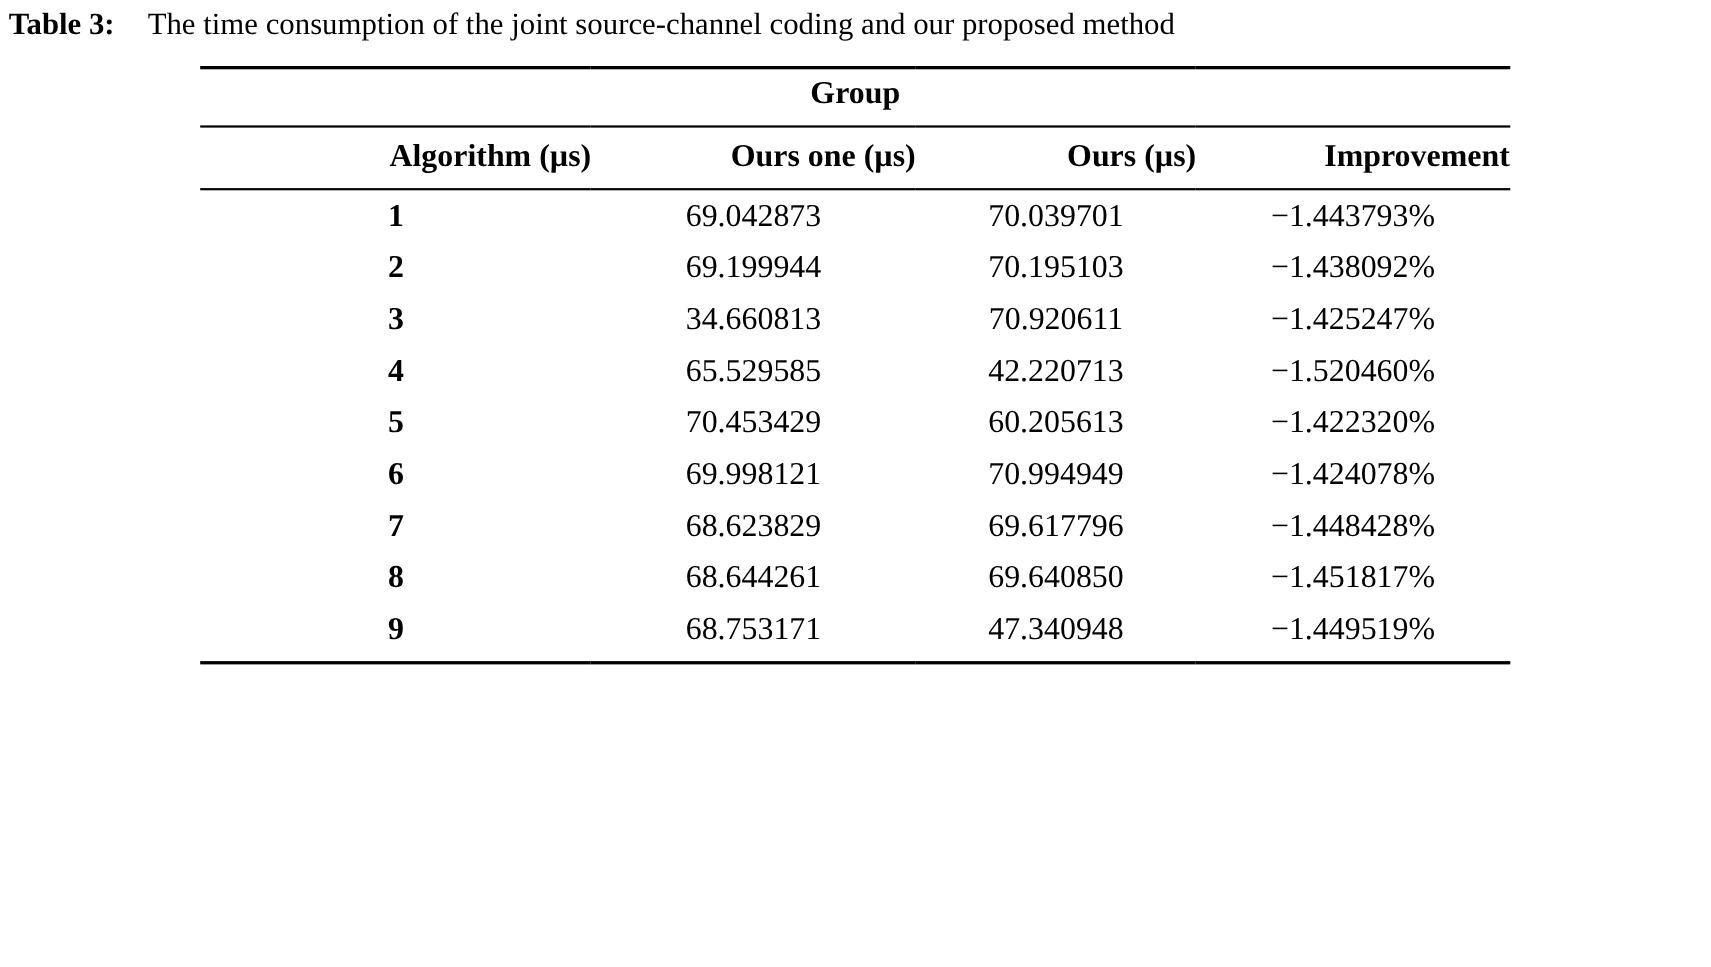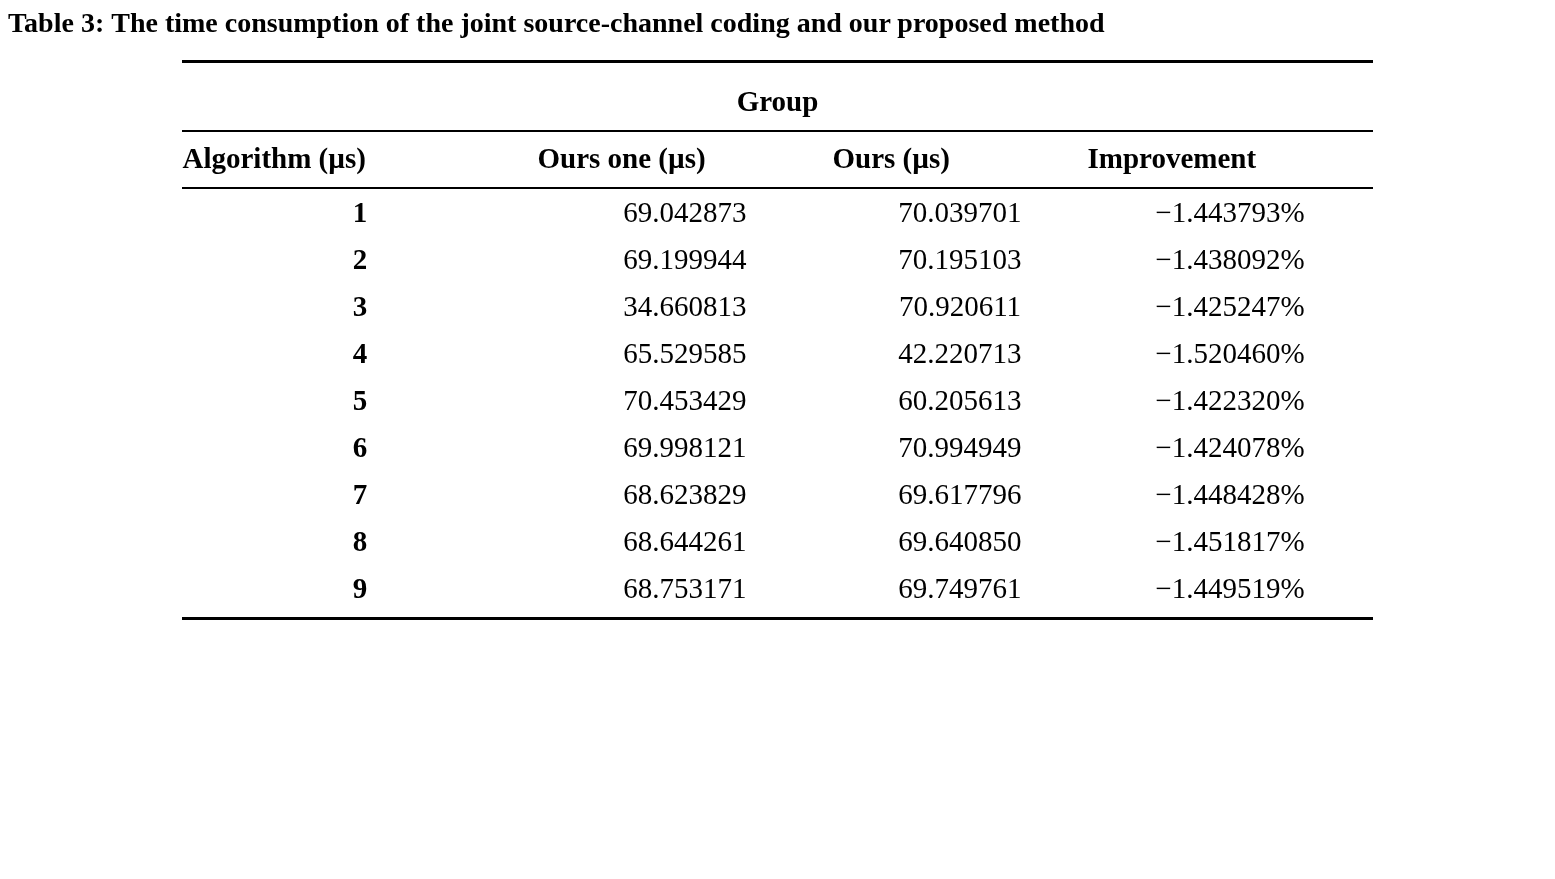--- a/index.html
+++ b/index.html
@@ -25,21 +25,22 @@
     font-size: 28px;
     line-height: 1.2;
     padding: 6px 8px 0 8px;
     white-space: nowrap;
   }
   .caption .cap-label {
     font-weight: bold;
     font-family: Liberation Serif, serif;
   }
   .caption .cap-text {
-    font-weight: bold;
+    font-weight: normal;
+    margin-left: 23px;
   }
   .table-wrap {
     margin-top: 20px;
     display: flex;
     justify-content: center;
   }
   table.tbl {
     border-collapse: collapse;
     font-size: 29px;
     width: 1190px;
@@ -49,26 +50,26 @@
   table.tbl col.c2 { width: 295px; }
   table.tbl col.c3 { width: 255px; }
   table.tbl col.c4 { width: 285px; }
 
   .rule-top td {
     border-top: 3px solid #000;
   }
   .group-row td {
     text-align: center;
     font-weight: bold;
-    padding: 22px 0 12px 0;
+    padding: 6px 0 12px 0;
     border-bottom: 2px solid #000;
   }
   .head-row th {
     font-weight: bold;
-    text-align: left;
+    text-align: right;
     padding: 10px 0 12px 0;
     border-bottom: 2px solid #000;
     font-size: 29px;
   }
   tbody td {
     text-align: center;
     padding: 7px 0 7px 0;
     font-size: 29px;
   }
   tbody td.firstcol {
@@ -153,20 +154,20 @@
           </tr>
           <tr>
             <td class="firstcol">8</td>
             <td>68.644261</td>
             <td>69.640850</td>
             <td>−1.451817%</td>
           </tr>
           <tr>
             <td class="firstcol">9</td>
             <td>68.753171</td>
-            <td>69.749761</td>
+            <td>47.340948</td>
             <td>−1.449519%</td>
           </tr>
         </tbody>
     </table>
   </div>
 
 </div>
 
 </body></html>

